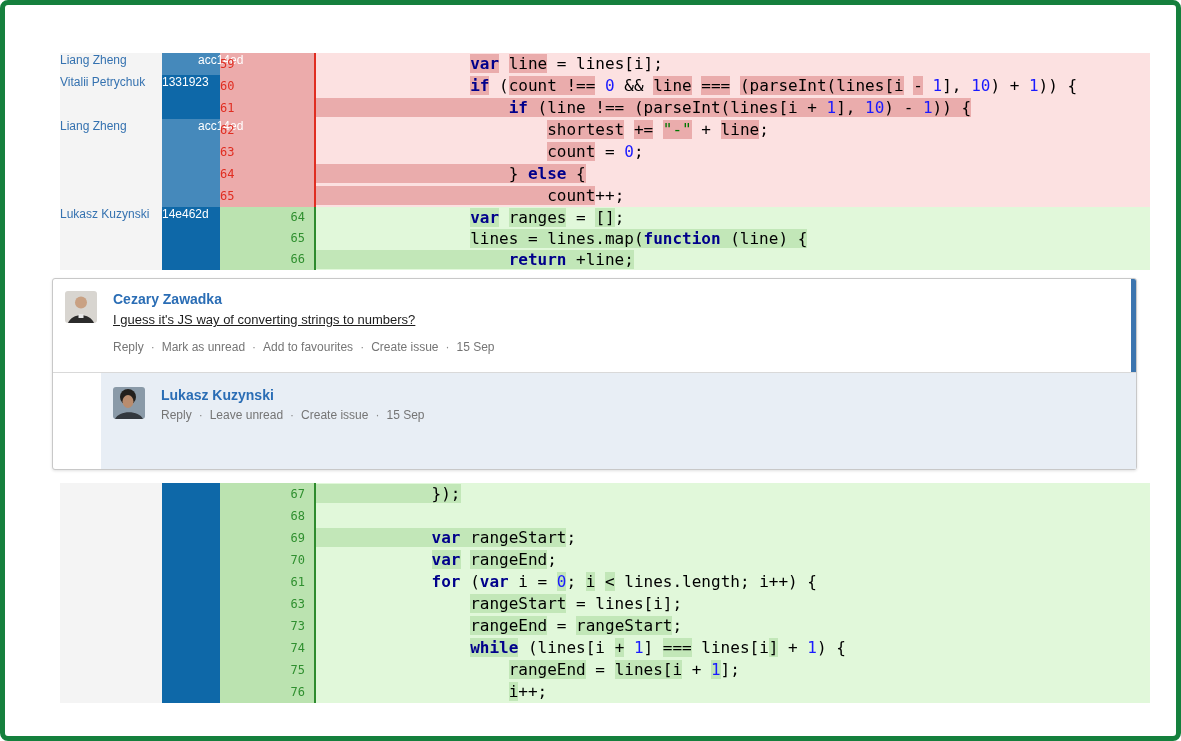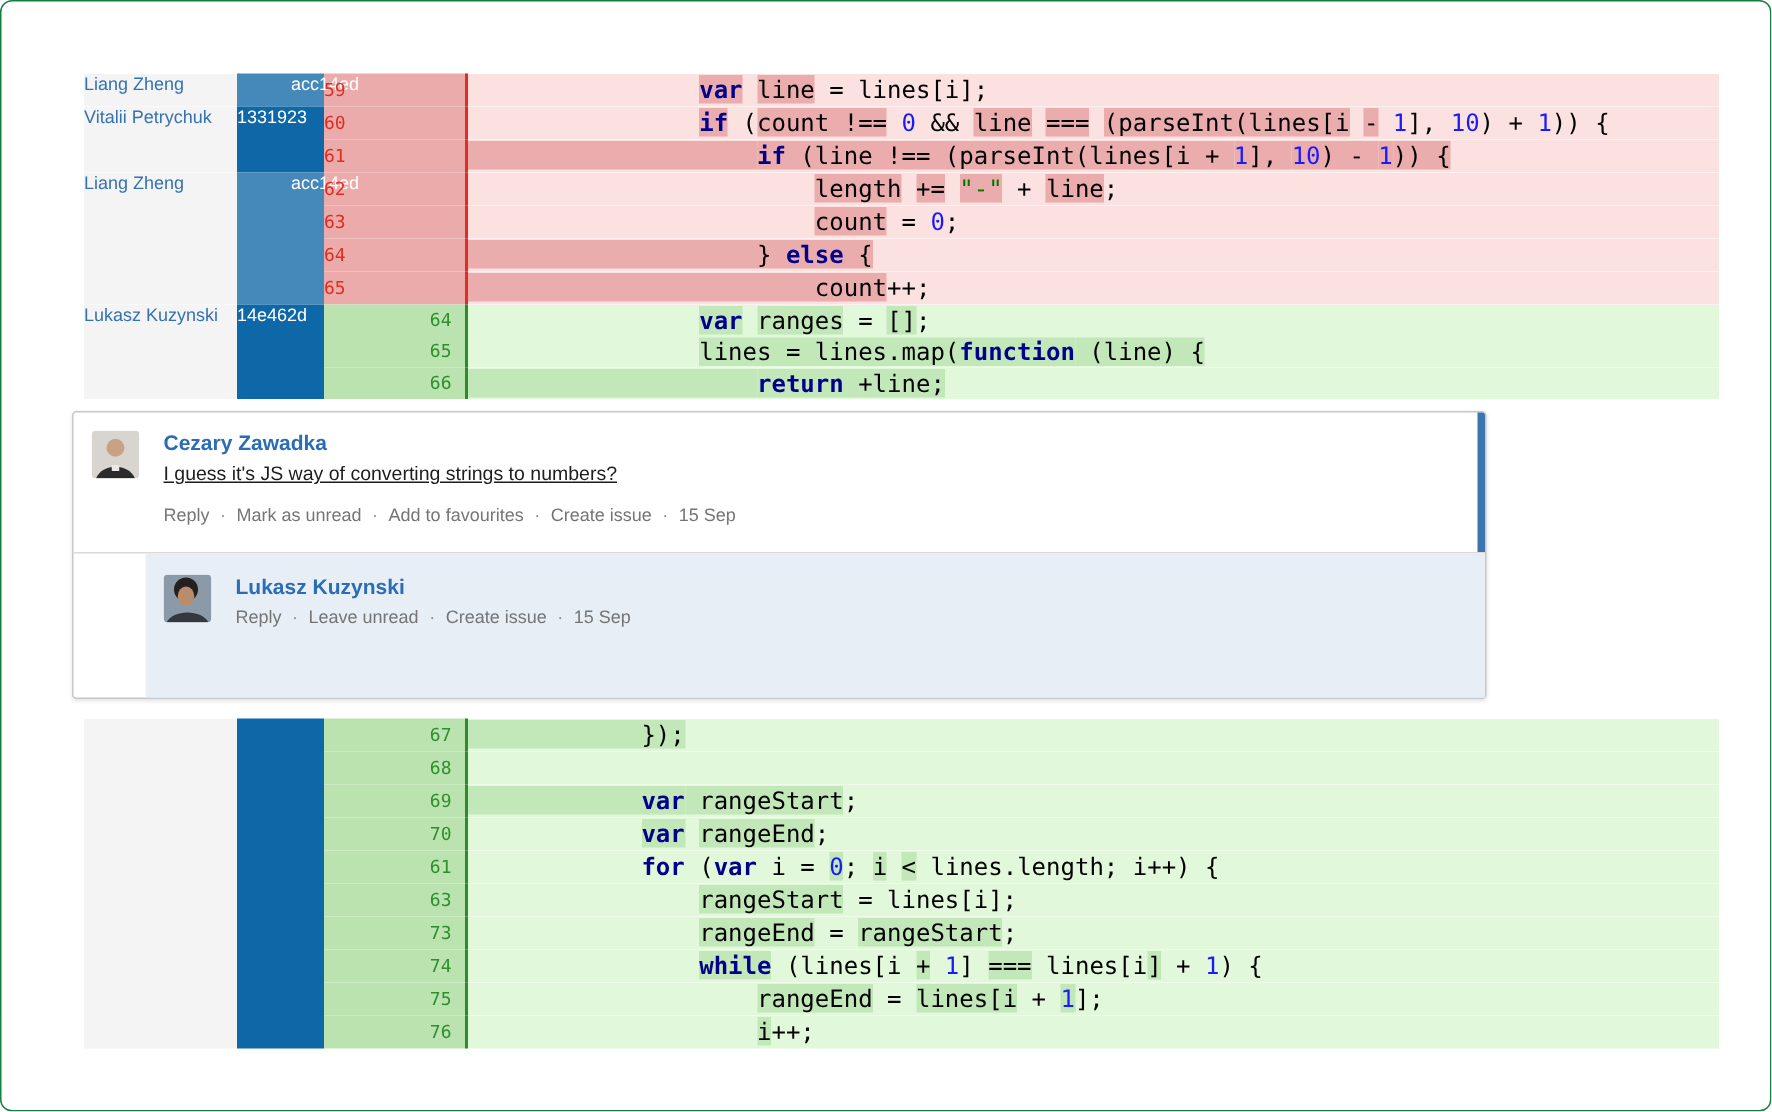--- a/index.html
+++ b/index.html
@@ -1,17 +1,17 @@
 <!DOCTYPE html>
 <html style="--author_bg: #f4f4f4; --author_text: #3572b0; --commit_light: #4589bb; --commit_dark: #0e68a8; --commit_text: #ffffff; --del_gutter_bg: #ecabab; --del_num: #e02d21; --del_code_bg: #fce1e1; --del_hl: #eaacac; --del_border: #e02d21; --add_gutter_bg: #bbe3b0; --add_num: #2f8f2f; --add_code_bg: #e1f8da; --add_hl: #c2e7b8; --add_border: #2e8b2e; --kw: #00008b; --num: #1a1aff; --str: #007700; --unread_bar: #3b74ae; --reply_bg: #e8eef5; --name_link: #2a6db5;"><head>
 <meta charset="utf-8">
 <style>
   html,body{margin:0;padding:0;background:#fff;}
   .page{position:relative;width:1181px;height:741px;box-sizing:border-box;background:#fff;
-        border:1px solid #15803d;border-radius:8px;overflow:hidden;
+        border:5px solid #15803d;border-radius:8px;overflow:hidden;
         font-family:"Liberation Sans",sans-serif;}
 
   
   .diff-wrap{position:absolute;left:55px;}
   #diff-top{top:48px;}
   #diff-bottom{top:478px;}
   table.diff{border-collapse:collapse;table-layout:fixed;width:1090px;}
   table.diff td{padding:0;margin:0;vertical-align:top;}
   col.c-author{width:102px;} col.c-commit{width:58px;} col.c-gutter{width:95px;} col.c-code{width:835px;}
 
@@ -35,21 +35,21 @@
   tr.del td.code{background:var(--del_code_bg);border-left:2px solid var(--del_border);}
   tr.add td.code{background:var(--add_code_bg);border-left:2px solid var(--add_border);}
   td.code span{white-space:pre;}
   .kw{color:var(--kw);font-weight:bold;}
   .num{color:var(--num);}
   .str{color:var(--str);}
   tr.del .hl{background:var(--del_hl);}
   tr.add .hl{background:var(--add_hl);}
 
   
-  .comment-panel{position:absolute;left:47px;top:273px;width:943px;box-sizing:border-box;
+  .comment-panel{position:absolute;left:47px;top:273px;width:1085px;box-sizing:border-box;
                  background:#fff;border:1px solid #c8c8c8;border-radius:3px;
                  box-shadow:0 1px 3px rgba(0,0,0,.12);}
   .comment{position:relative;box-sizing:border-box;padding:12px 14px 8px 60px;}
   .main-comment{min-height:94px;border-bottom:1px solid #d9d9d9;}
   .reply-comment{margin-left:48px;min-height:96px;background:var(--reply_bg);padding-top:14px;}
   .avatar{position:absolute;left:12px;top:12px;width:32px;height:32px;border-radius:3px;overflow:hidden;}
   .reply-comment .avatar{top:14px;}
   .c-name{font-size:14px;font-weight:bold;color:var(--name_link);margin-bottom:5px;cursor:pointer;}
   .c-text{font-size:13px;color:#1d1d1d;margin-bottom:13px;text-decoration:underline;}
   .c-actions{font-size:12px;color:#757575;}
@@ -87,21 +87,21 @@
             <td class="code"><span>                </span><span class="kw hl">if</span><span> (</span><span class="hl">count !==</span><span> </span><span class="num">0</span><span> &amp;&amp; </span><span class="hl">line</span><span> </span><span class="hl">===</span><span> </span><span class="hl">(parseInt(lines[i</span><span> </span><span class="hl">-</span><span> </span><span class="num">1</span><span>], </span><span class="num">10</span><span>) + </span><span class="num">1</span><span>)) {</span></td>
           </tr>
           <tr class="del">
             <td class="gutter"><span class="oldnum">61</span><span class="newnum"></span></td>
             <td class="code"><span class="hl">                    </span><span class="kw hl">if</span><span class="hl"> (line !== (parseInt(lines[i + </span><span class="num hl">1</span><span class="hl">], </span><span class="num hl">10</span><span class="hl">) - </span><span class="num hl">1</span><span class="hl">)) {</span></td>
           </tr>
           <tr class="del">
             <td class="author" rowspan="4">Liang Zheng</td>
             <td class="commit light" rowspan="4">acc14ed</td>
             <td class="gutter"><span class="oldnum">62</span><span class="newnum"></span></td>
-            <td class="code"><span>                        </span><span class="hl">length</span><span> </span><span class="hl">+=</span><span> </span><span class="str hl">"-"</span><span> + </span><span class="hl">line</span><span>;</span></td>
+            <td class="code"><span>                        </span><span class="hl">shortest</span><span> </span><span class="hl">+=</span><span> </span><span class="str hl">"-"</span><span> + </span><span class="hl">line</span><span>;</span></td>
           </tr>
           <tr class="del">
             <td class="gutter"><span class="oldnum">63</span><span class="newnum"></span></td>
             <td class="code"><span>                        </span><span class="hl">count</span><span> = </span><span class="num">0</span><span>;</span></td>
           </tr>
           <tr class="del">
             <td class="gutter"><span class="oldnum">64</span><span class="newnum"></span></td>
             <td class="code"><span class="hl">                    } </span><span class="kw hl">else</span><span class="hl"> {</span></td>
           </tr>
           <tr class="del">

